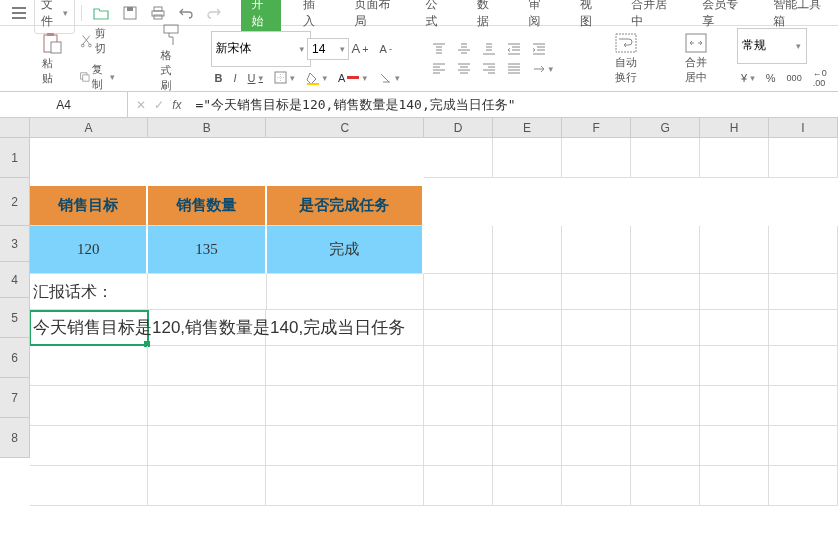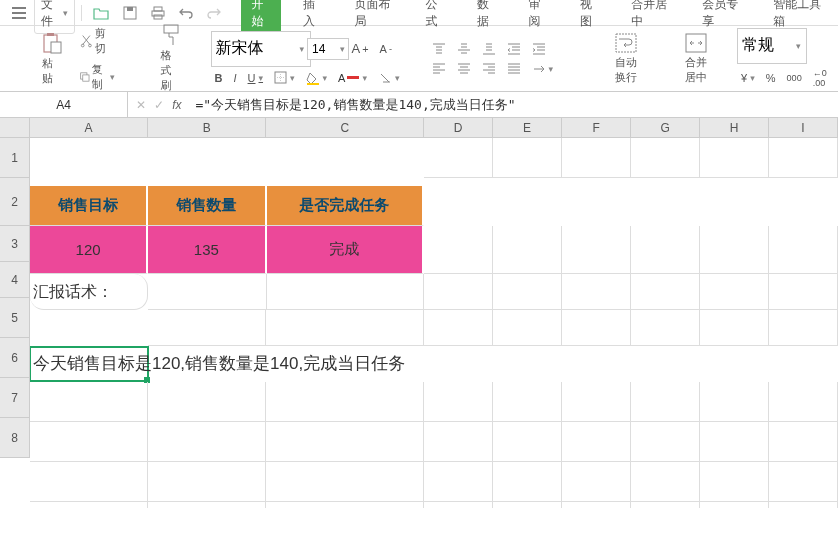--- a/index.html
+++ b/index.html
@@ -14,21 +14,21 @@
   .tabs-row .tab { padding: 4px 10px; color: #555; cursor: pointer; font-size: 12px; }
   .tabs-row .tab.active { background: #4caf50; color: #fff; border-radius: 3px; }
   
   .ribbon { height: 66px; background: #fff; border-bottom: 1px solid #ccc; display: flex; align-items: center; padding: 4px 8px; gap: 8px; }
   .ribbon-group { display: flex; flex-direction: column; gap: 2px; }
   .ribbon-row { display: flex; align-items: center; gap: 3px; }
   .ribbon-sep { width: 1px; height: 50px; background: #ddd; margin: 0 4px; }
   .ribbon .btn { padding: 2px 4px; cursor: pointer; display: inline-flex; align-items: center; gap: 2px; color: #555; font-size: 11px; border-radius: 2px; }
   .ribbon .big-btn { flex-direction: column; padding: 2px 6px; margin-left: 28px; }
   .ribbon svg { display: block; }
-  .font-select { width: 100px; height: 22px; border: 1px solid #ccc; font-size: 16px; padding: 17px 4px; background: #fff; }
+  .font-select { width: 100px; height: 22px; border: 1px solid #ccc; font-size: 12px; padding: 17px 4px; background: #fff; }
   .size-select { width: 42px; height: 22px; border: 1px solid #ccc; font-size: 12px; padding: 0 4px; background: #fff; }
   .dd { font-size: 9px; color: #888; margin-left: 1px; }
   
   .formula-bar { height: 26px; border-bottom: 1px solid #ccc; display: flex; align-items: center; }
   .namebox { width: 128px; height: 100%; border-right: 1px solid #ccc; display: flex; align-items: center; justify-content: center; font-size: 12px; }
   .fx-controls { display: flex; align-items: center; gap: 8px; padding: 0 8px; color: #888; }
   .formula-input { flex: 1; padding: 0 6px; font-size: 13px; font-family: monospace, "Microsoft YaHei"; }
   
   .grid-area { display: flex; height: calc(100% - 144px); }
   .corner { width: 30px; height: 20px; background: #e8e8e8; border-right: 1px solid #ccc; border-bottom: 1px solid #ccc; }
@@ -51,24 +51,24 @@
   .cell.wA { width: 120px; } .cell.wB { width: 120px; } .cell.wC { width: 160px; } .cell.w { width: 70px; }
   
   .r1 .cell { height: 40px; }
   .r2 .cell { height: 48px; }
   .r3 .cell { height: 36px; }
   .r4 .cell { height: 36px; }
   .r5 .cell, .r6 .cell, .r7 .cell, .r8 .cell { height: 40px; }
   
   .hdr-cell { background: #e8903d; color: #0c4a6e; font-weight: bold; border-right: 2px solid #fff; margin-top: 48px; }
   .hdr-cell:last-child { border-right: 1px solid #ddd; }
-  .data-cell { background: #ec4899; color: #333; border-right: 2px solid #fff; }
+  .data-cell { background: #7dd3fc; color: #333; border-right: 2px solid #fff; font-family: Liberation Serif, serif; }
   .data-cell:last-child { border-right: 1px solid #ddd; }
   
-  .r3 .cell.wA { justify-content: flex-start; padding-left: 4px; font-size: 16px; border-radius: 14px; }
+  .r3 .cell.wA { justify-content: flex-start; padding-left: 4px; font-size: 16px; }
   
   .sel-box { position: absolute; top: 0; left: -1px; width: 120px; height: 36px; border: 2px solid #1fa463; pointer-events: none; }
   .sel-handle { position: absolute; right: -3px; bottom: -3px; width: 6px; height: 6px; background: #1fa463; }
   
   .overflow-text { position: absolute; left: 3px; top: 6px; font-size: 17px; white-space: nowrap; z-index: 1; }
   
   .left-col { display: flex; flex-direction: column; }
 </style>
 </head>
 <body>
@@ -370,21 +370,21 @@
         <div class="cell wB"></div>
         <div class="cell wC"></div>
         <div class="cell w"></div>
         <div class="cell w"></div>
         <div class="cell w"></div>
         <div class="cell w"></div>
         <div class="cell w"></div>
         <div class="cell w"></div>
       </div>
       <div class="row r4" style="position:relative;">
-        <div class="cell wA" style="position:relative;overflow:visible;justify-content:flex-start;margin-top:36px;">
+        <div class="cell wA" style="position:relative;overflow:visible;justify-content:flex-start;">
           <span class="overflow-text">今天销售目标是120,销售数量是140,完成当日任务</span>
           <div class="sel-box">
               <div class="sel-handle"></div>
             </div>
         </div>
         <div class="cell wB"></div>
         <div class="cell wC"></div>
         <div class="cell w"></div>
         <div class="cell w"></div>
         <div class="cell w"></div>

